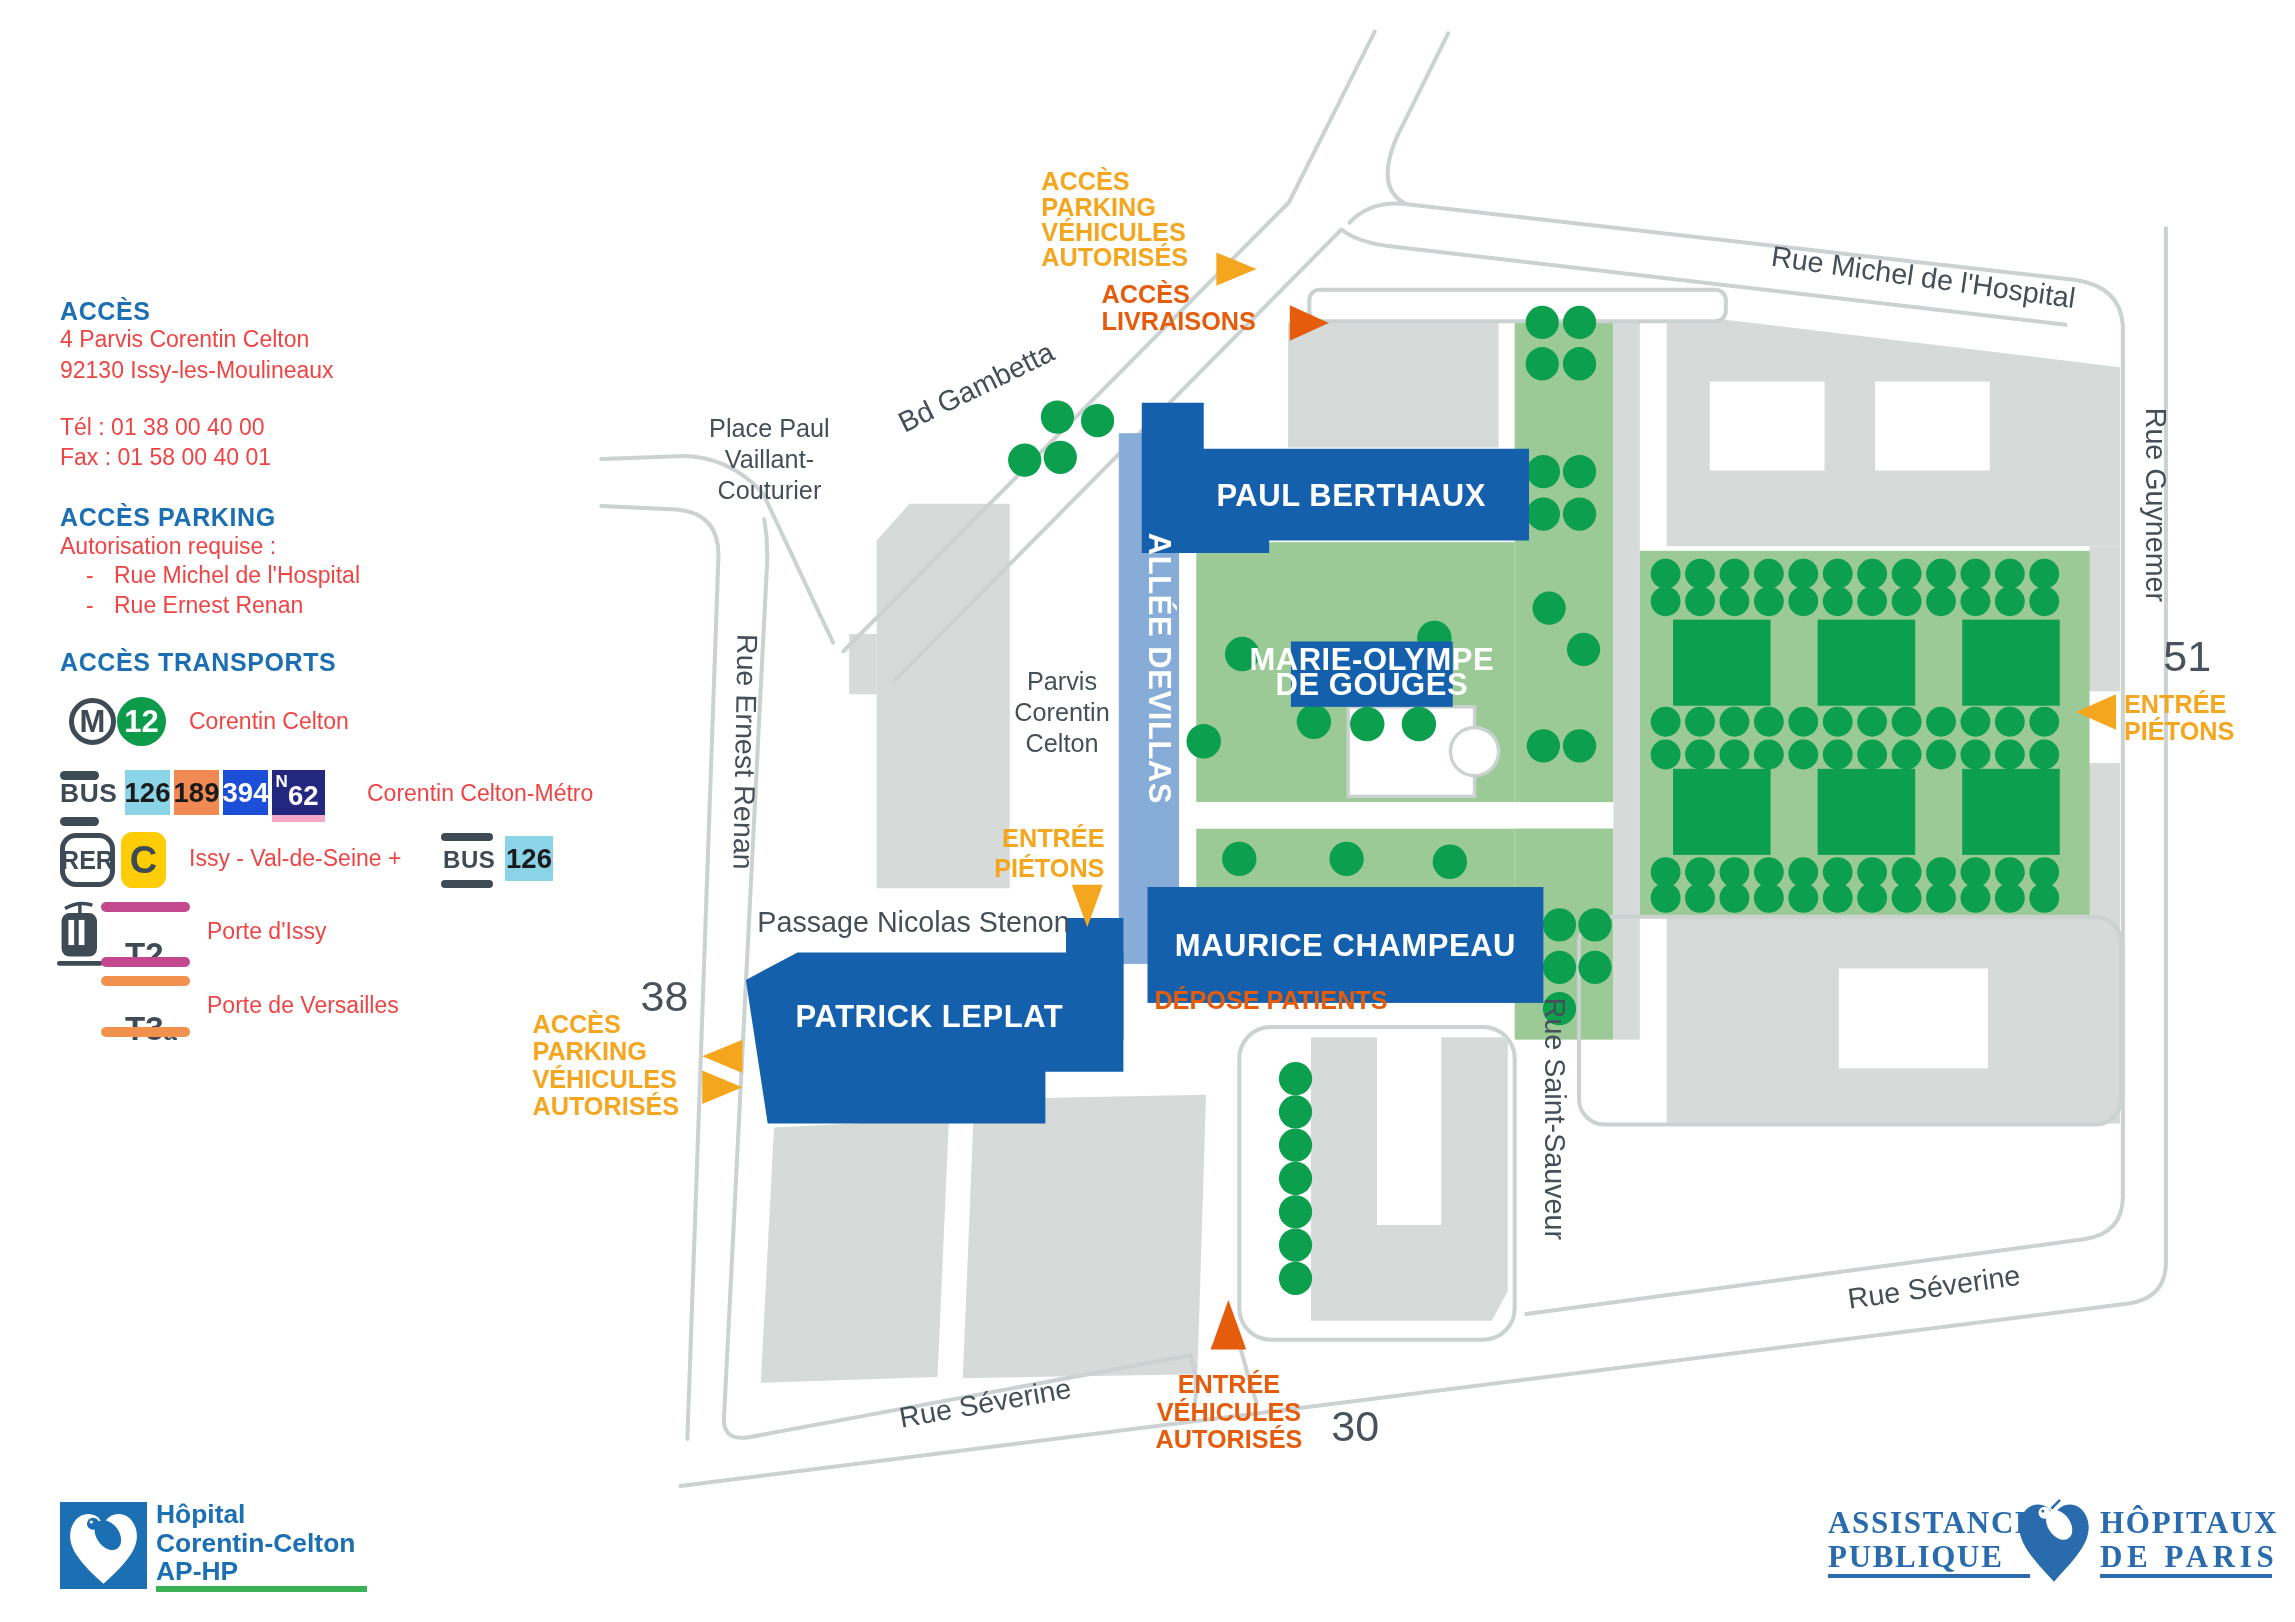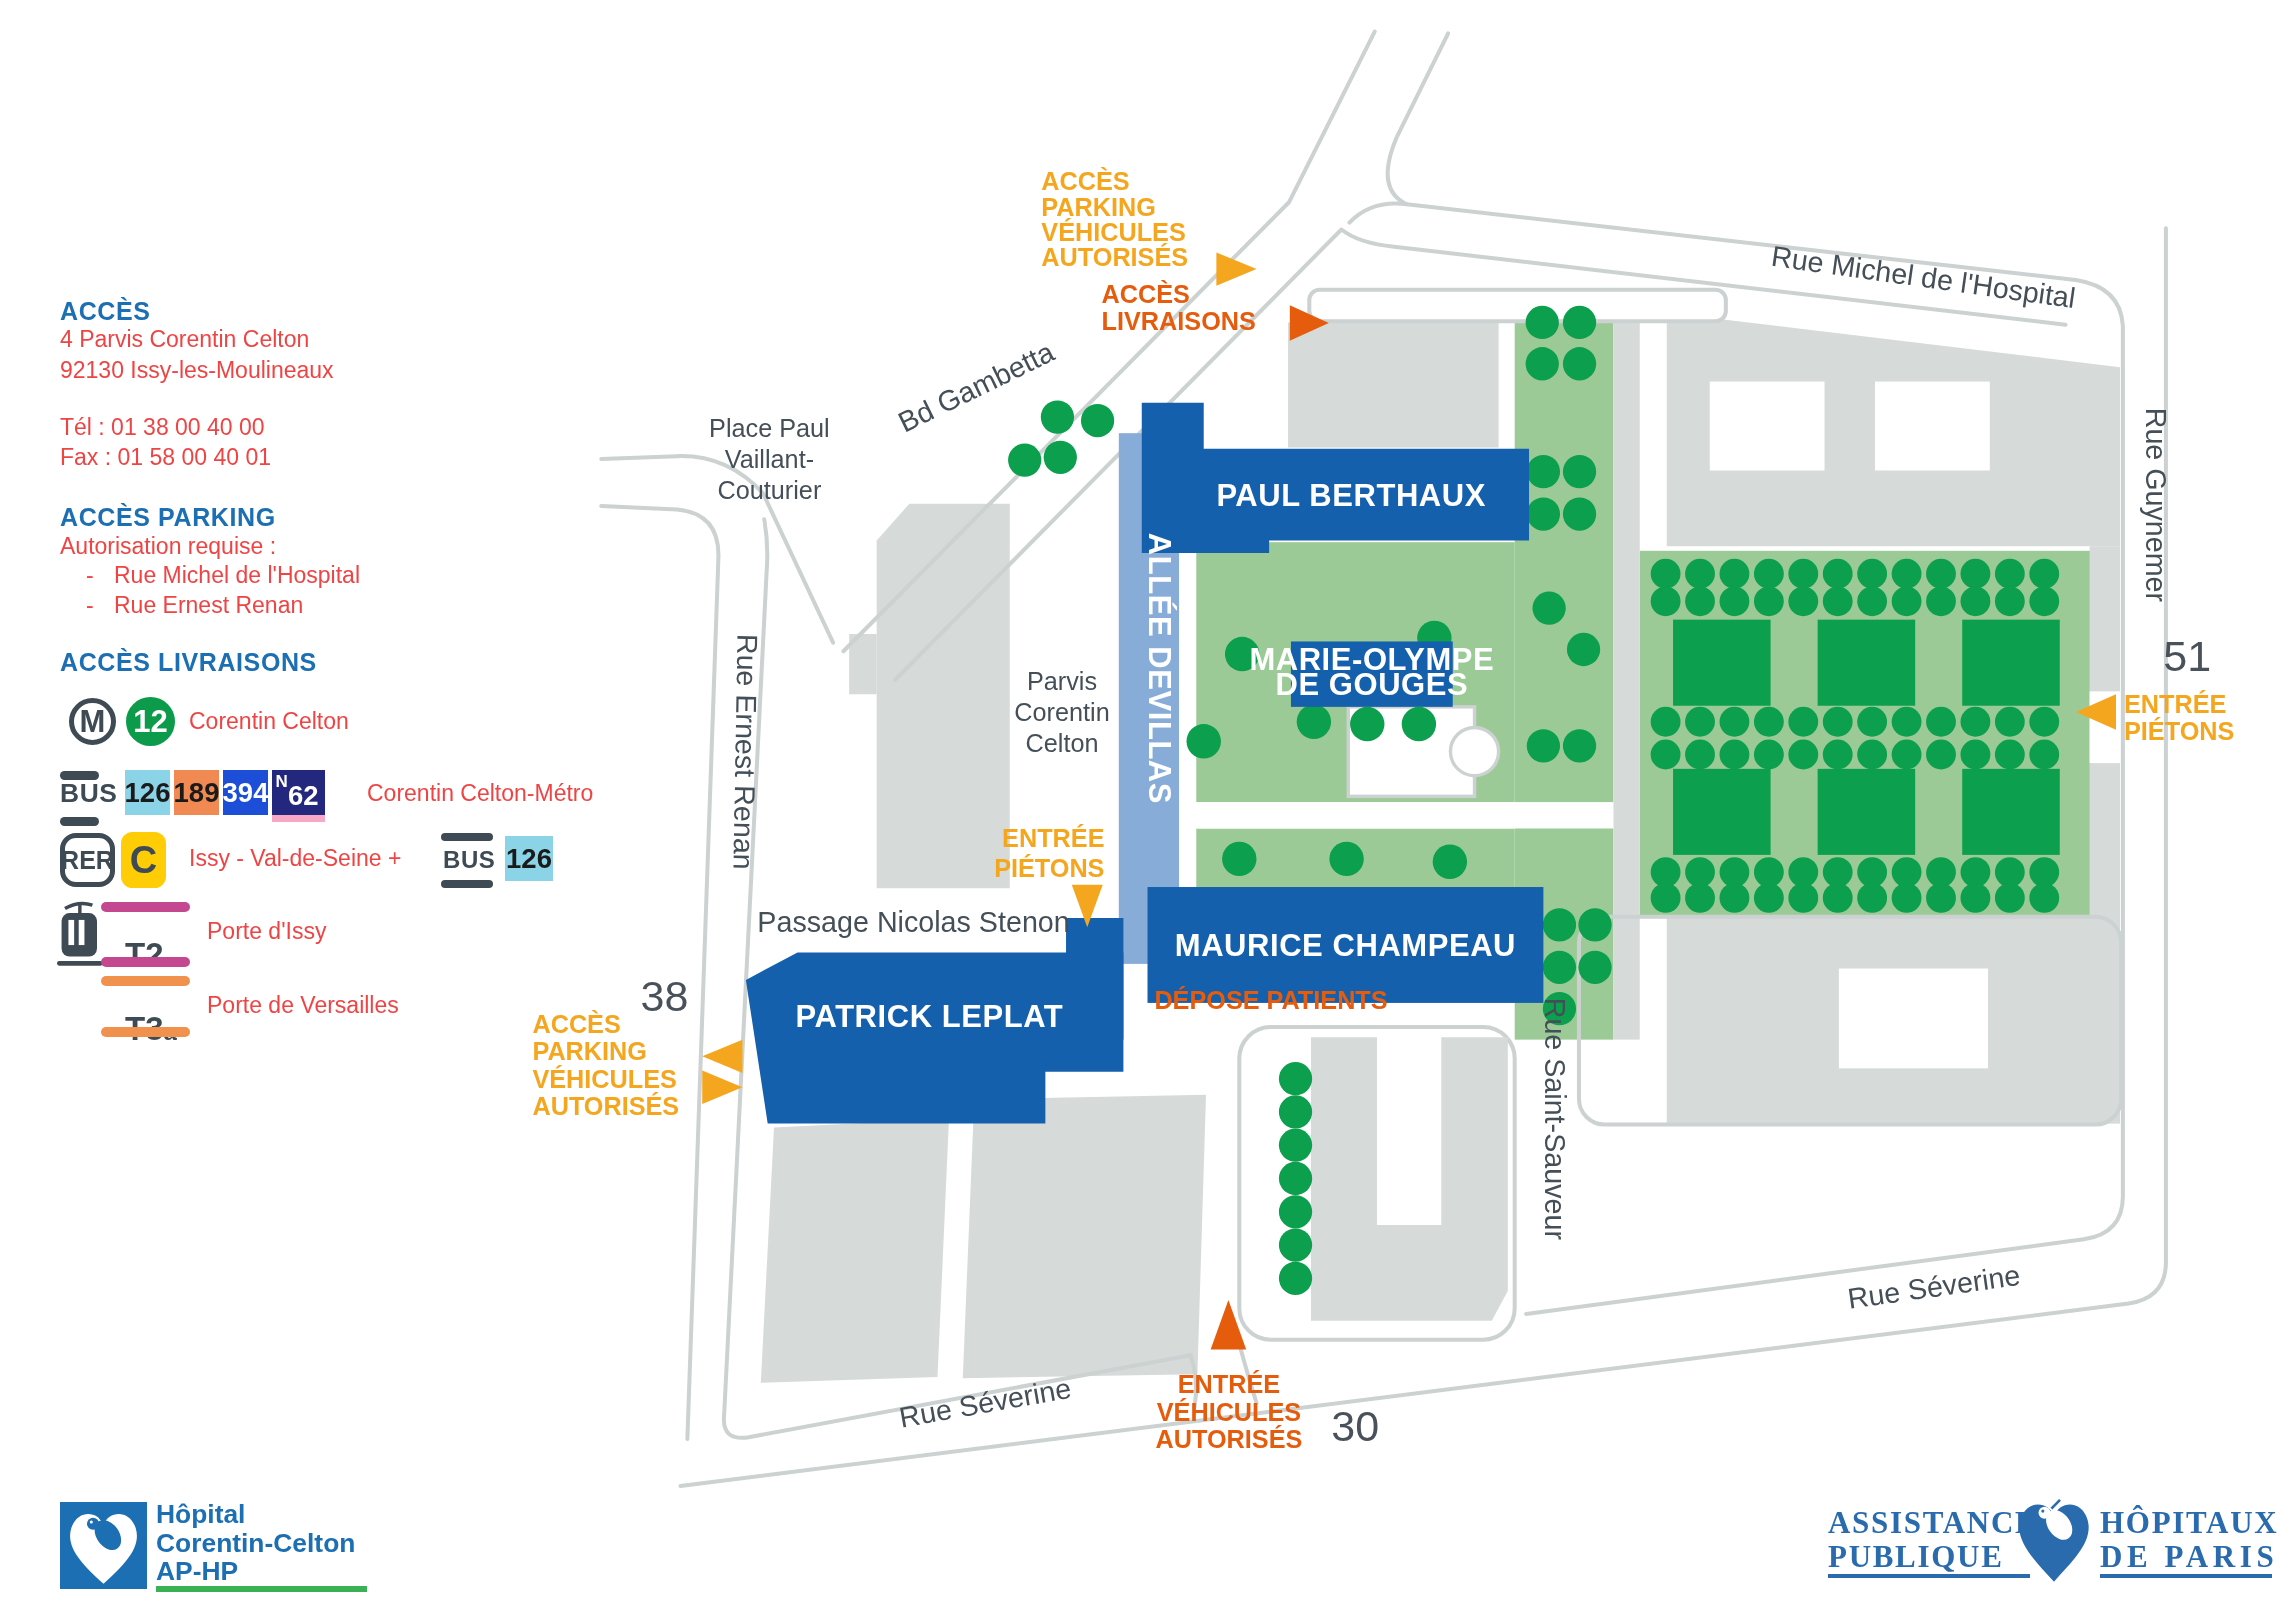--- a/index.html
+++ b/index.html
@@ -312,24 +312,24 @@
   <div class="abs b" style="left:60px;top:414px">Tél : 01 38 00 40 00</div>
   <div class="abs b" style="left:60px;top:444px">Fax : 01 58 00 40 01</div>
 
   <div class="abs h" style="left:60px;top:503px">ACCÈS PARKING</div>
   <div class="abs b" style="left:60px;top:533px">Autorisation requise :</div>
   <div class="abs b" style="left:86px;top:562px">-</div>
   <div class="abs b" style="left:114px;top:562px">Rue Michel de l'Hospital</div>
   <div class="abs b" style="left:86px;top:592px">-</div>
   <div class="abs b" style="left:114px;top:592px">Rue Ernest Renan</div>
 
-  <div class="abs h" style="left:60px;top:648px">ACCÈS LIVRAISONS</div>
+  <div class="abs h" style="left:60px;top:648px">ACCÈS TRANSPORTS</div>
 
   <div class="abs m-circle" style="left:69px;top:698px">M</div>
-  <div class="abs line12" style="left:126px;top:697px">12</div>
+  <div class="abs line12" style="left:117px;top:697px">12</div>
   <div class="abs b" style="left:189px;top:708px">Corentin Celton</div>
 
   <div class="abs busbar" style="left:60px;top:771px;width:39px"></div>
   <div class="abs bustxt" style="left:60px;top:778px">BUS</div>
   <div class="abs busbar" style="left:60px;top:817px;width:39px"></div>
   <div class="abs badge" style="left:125px;top:770px;width:45px;background:#8BD3E6;color:#1A1A1A">126</div>
   <div class="abs badge" style="left:174px;top:770px;width:45px;background:#F08A52;color:#1A1A1A">189</div>
   <div class="abs badge" style="left:223px;top:770px;width:45px;background:#1d4ed8;color:#fff">394</div>
   <div class="abs" style="left:272px;top:770px;width:53px;height:45px;background:#23277E">
     <span style="position:absolute;left:3.4px;top:2.3px;color:#fff;font-weight:bold;font-size:17px">N</span>

